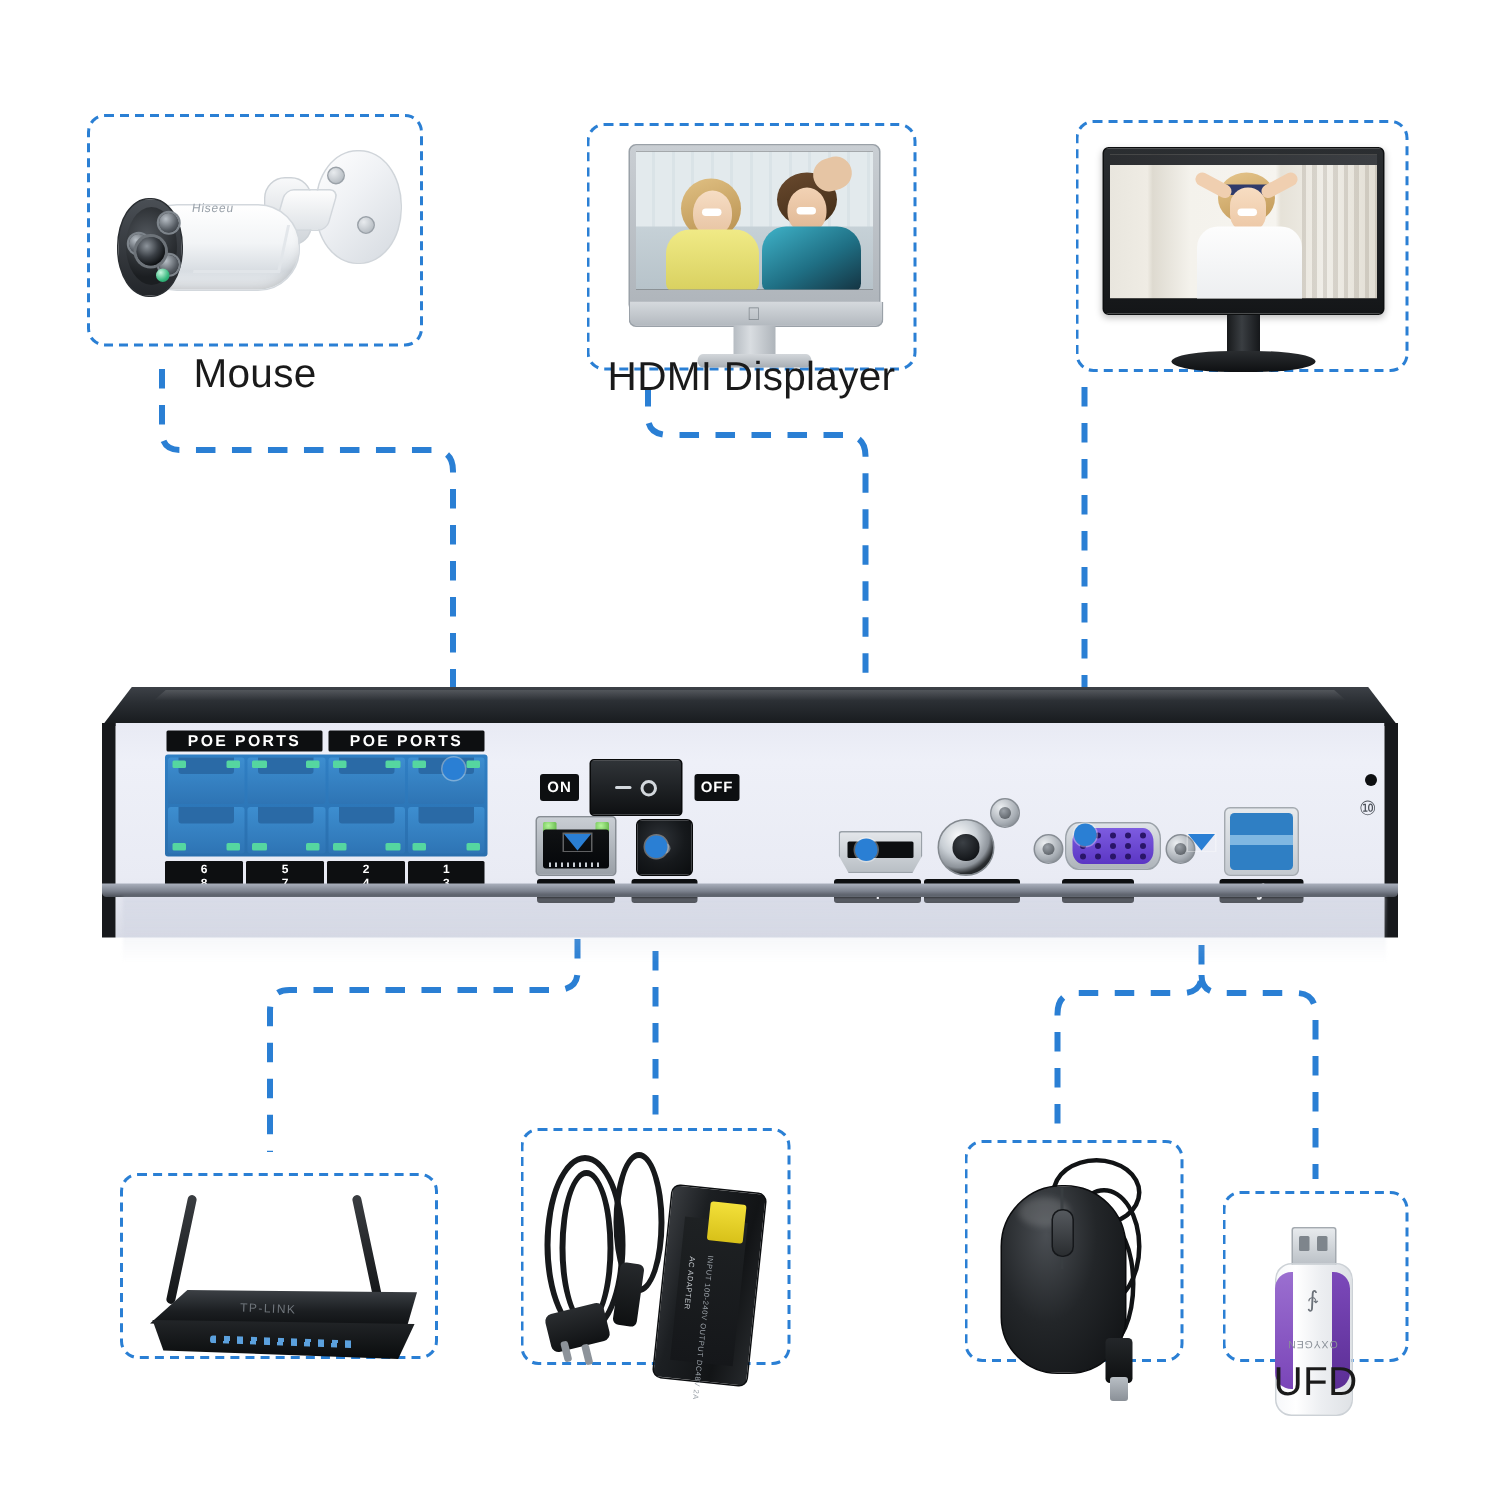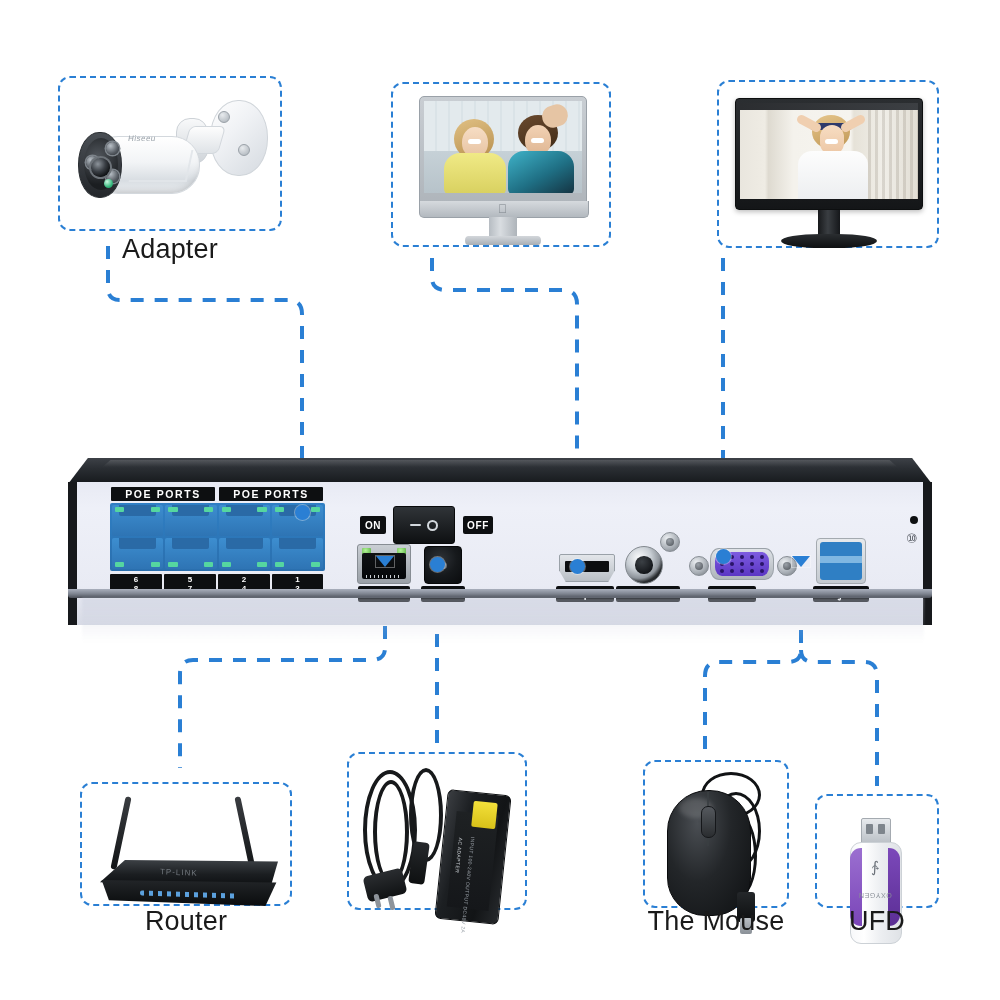--- a/index.html
+++ b/index.html
@@ -271,21 +271,21 @@
       <div class="cam-brand">Hiseeu</div>
       <div class="cam-hood"></div>
       <div class="cam-lensplate"></div>
       <div class="ir" style="left:46px;top:64px;"></div>
       <div class="ir" style="left:46px;top:92px;"></div>
       <div class="ir" style="left:26px;top:78px;"></div>
       <div class="cam-lens"></div>
       <div class="cam-led"></div>
     </div>
   </div>
-  <div class="devlabel" style="left:58px;top:234px;width:224px;">Adapter</div>
+  <div class="devlabel" style="left:58px;top:234px;width:224px;">Mouse</div>
 
   <div class="dev" style="left:391px;top:82px;width:220px;height:165px;">
     <div class="art">
       <div class="imac-frame"></div>
       <div class="imac-screen">
         <div class="kidscene">
 
           <div style="position:absolute;left:0;top:0;width:100%;height:56%;
                background:repeating-linear-gradient(90deg,#e3eaed 0 11px,#dae3e7 11px 13px);"></div>
           <div style="position:absolute;left:0;top:54%;width:100%;height:46%;
@@ -311,20 +311,21 @@
           <div style="position:absolute;left:118px;top:4px;width:26px;height:22px;border-radius:12px;
                background:#e6c5a4;transform:rotate(-18deg);"></div>
         </div>
       </div>
       <div class="imac-chin"></div>
       <div class="imac-logo"></div>
       <div class="imac-neck"></div>
       <div class="imac-foot"></div>
     </div>
   </div>
+  <div class="devlabel" style="left:371px;top:236px;width:260px;">HDMI Displayer</div>
 
   <div class="dev" style="left:717px;top:80px;width:222px;height:168px;">
     <div class="art">
       <div class="vmon-frame"></div>
       <div class="vmon-screen">
         <div class="vgascene">
           <div style="position:absolute;left:0;top:0;width:100%;height:7px;
                background:linear-gradient(90deg,#2b2d30,#3c3f43);"></div>
 
           <div style="position:absolute;left:72px;top:12px;width:38px;height:34px;border-radius:50%;
@@ -495,21 +496,20 @@
   <div class="dev" style="left:80px;top:782px;width:212px;height:124px;">
     <div class="art">
       <div class="rt-ant" style="left:36px;top:12px;height:74px;transform:rotate(12deg);"></div>
       <div class="rt-ant" style="left:160px;top:12px;height:74px;transform:rotate(-12deg);"></div>
       <div class="rt-top"></div>
       <div class="rt-bot"></div>
       <div class="rt-brand">TP-LINK</div>
       <div class="rt-leds"></div>
     </div>
   </div>
-  <div class="devlabel" style="left:80px;top:906px;width:212px;">Router</div>
 
   <div class="dev" style="left:347px;top:752px;width:180px;height:158px;">
     <div class="art">
 
       <div class="pa-cord" style="left:14px;top:16px;width:46px;height:112px;border-color:#17191b;"></div>
       <div class="pa-cord" style="left:24px;top:26px;width:28px;height:96px;border-color:#17191b;"></div>
       <div class="pa-plug"></div>
       <div class="pa-prong" style="left:26px;top:140px;transform:rotate(-14deg);"></div>
       <div class="pa-prong" style="left:40px;top:142px;transform:rotate(-14deg);"></div>
 
@@ -531,21 +531,20 @@
       <div class="ms-cord" style="left:66px;top:30px;width:44px;height:72px;"></div>
       <div class="ms-cord" style="left:74px;top:52px;width:32px;height:78px;"></div>
       <div class="ms-body"></div>
       <div class="ms-hi"></div>
       <div class="ms-split"></div>
       <div class="ms-wheel"></div>
       <div class="ms-usb"></div>
       <div class="ms-usbtip"></div>
     </div>
   </div>
-  <div class="devlabel" style="left:627px;top:906px;width:178px;">The Mouse</div>
 
   <div class="dev" style="left:815px;top:794px;width:124px;height:114px;">
     <div class="art">
       <div class="ufd-metal"></div>
       <div class="ufd-mslot" style="left:49px;"></div>
       <div class="ufd-mslot" style="left:61px;"></div>
       <div class="ufd-shell"></div>
       <div class="ufd-wingL"></div>
       <div class="ufd-wingR"></div>
       <div class="ufd-usbicon">∱</div>

